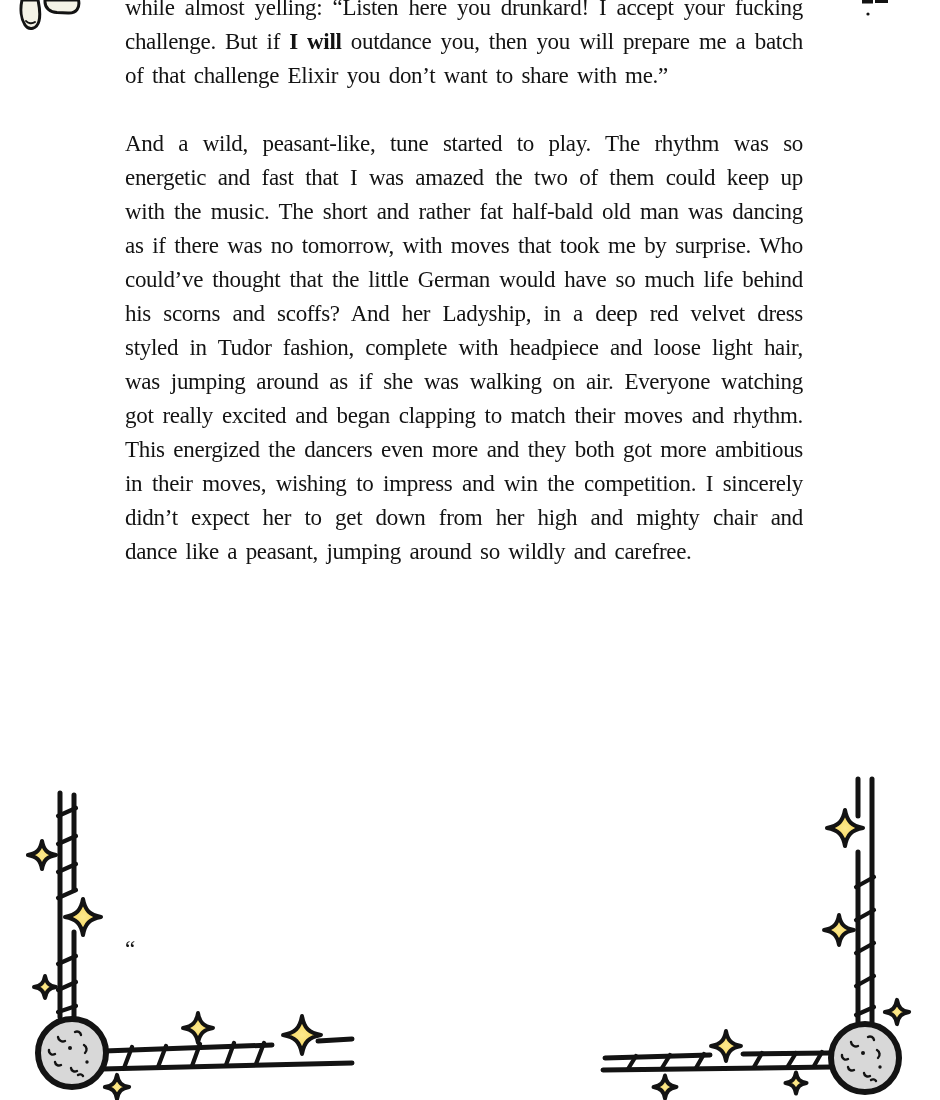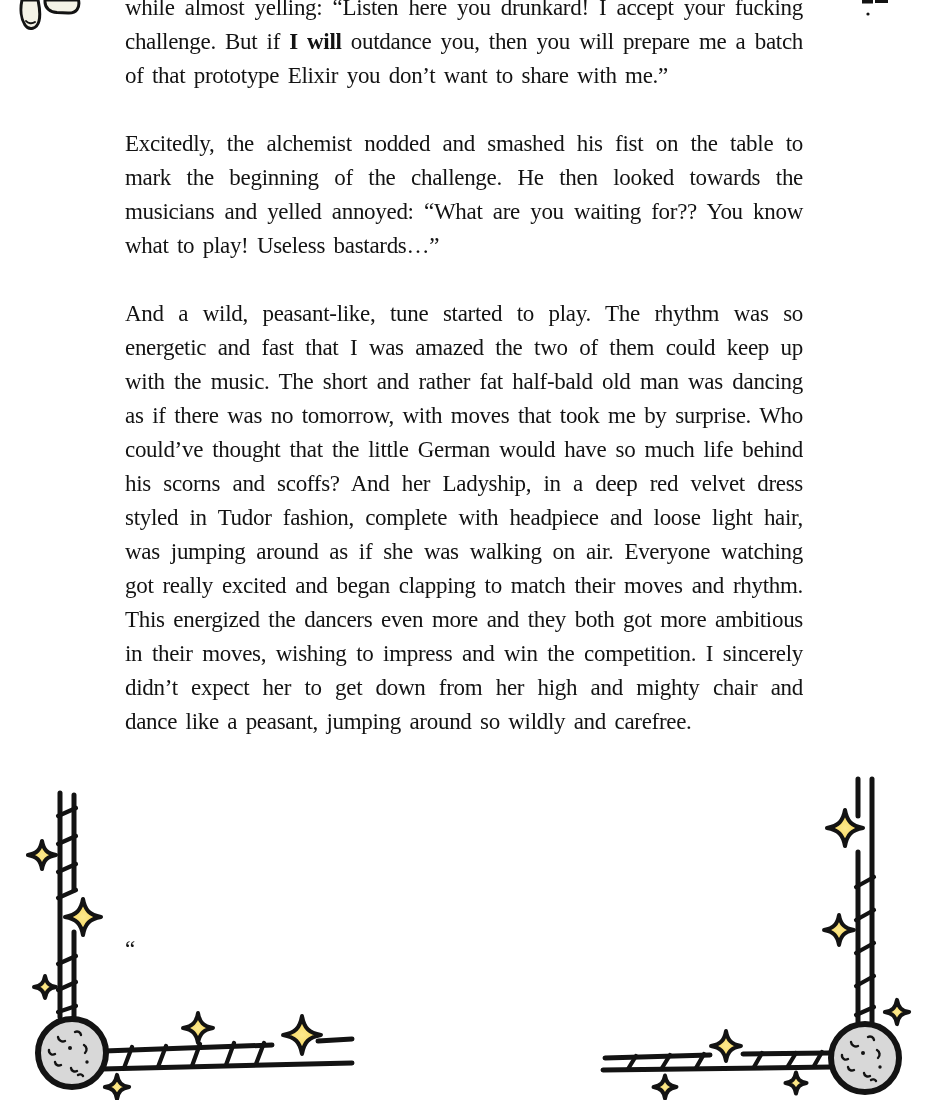--- a/index.html
+++ b/index.html
@@ -70,22 +70,21 @@
   <path class="hand-fill" d="M45,0 L45,2 C45,8 50,12 57,12.5 L68,13 C77,13.5 80,7 78.5,0 Z"></path>
 </svg>
 
 <svg class="decor" style="left:845px;top:0" width="60" height="20">
   <rect class="frag" x="17" y="0" width="11" height="3.5"></rect>
   <rect class="frag" x="30" y="0" width="13" height="3"></rect>
   <circle class="frag" cx="23" cy="14" r="1.6"></circle>
 </svg>
 
 <div class="story">
-    <p><span>while almost yelling: “Listen here you drunkard! I accept your fucking challenge. But if </span><span class="bold">I will</span><span> outdance you, then you will prepare me a batch of that prototype Elixir you don’t want to share with me.”</span></p>
-    <p><span>Excitedly, the alchemist nodded and smashed his fist on the table to mark the beginning of the challenge. He then looked towards the musicians and yelled annoyed: “What are you waiting for?? You know what to play! Useless bastards…”</span></p>
+    <p><span>while almost yelling: “Listen here you drunkard! I accept your fucking challenge. But if </span><span class="bold">I will</span><span> outdance you, then you will prepare me a batch of that challenge Elixir you don’t want to share with me.”</span></p>
     <p><span>And a wild, peasant-like, tune started to play. The rhythm was so energetic and fast that I was amazed the two of them could keep up with the music. The short and rather fat half-bald old man was dancing as if there was no tomorrow, with moves that took me by surprise. Who could’ve thought that the little German would have so much life behind his scorns and scoffs? And her Ladyship, in a deep red velvet dress styled in Tudor fashion, complete with headpiece and loose light hair, was jumping around as if she was walking on air. Everyone watching got really excited and began clapping to match their moves and rhythm. This energized the dancers even more and they both got more ambitious in their moves, wishing to impress and win the competition. I sincerely didn’t expect her to get down from her high and mighty chair and dance like a peasant, jumping around so wildly and carefree.</span></p>
   </div>
 <div class="orphan-quote">“</div>
 
 <svg class="decor" style="left:0;top:780px" width="360" height="320">
   <g>
     <path class="rail" d="M60,13 V237"></path>
     <path class="rail" d="M74,15 V110 M74,152 V237"></path>
     <path class="rung" d="M58,36 L76,28 M58,64 L76,56 M58,92 L76,84 M58,118 L76,110 M58,184 L76,176 M58,210 L76,202 M58,232 L76,226"></path>
     <path class="rail" d="M104,271 L272,265 M318,261 L352,259"></path>

